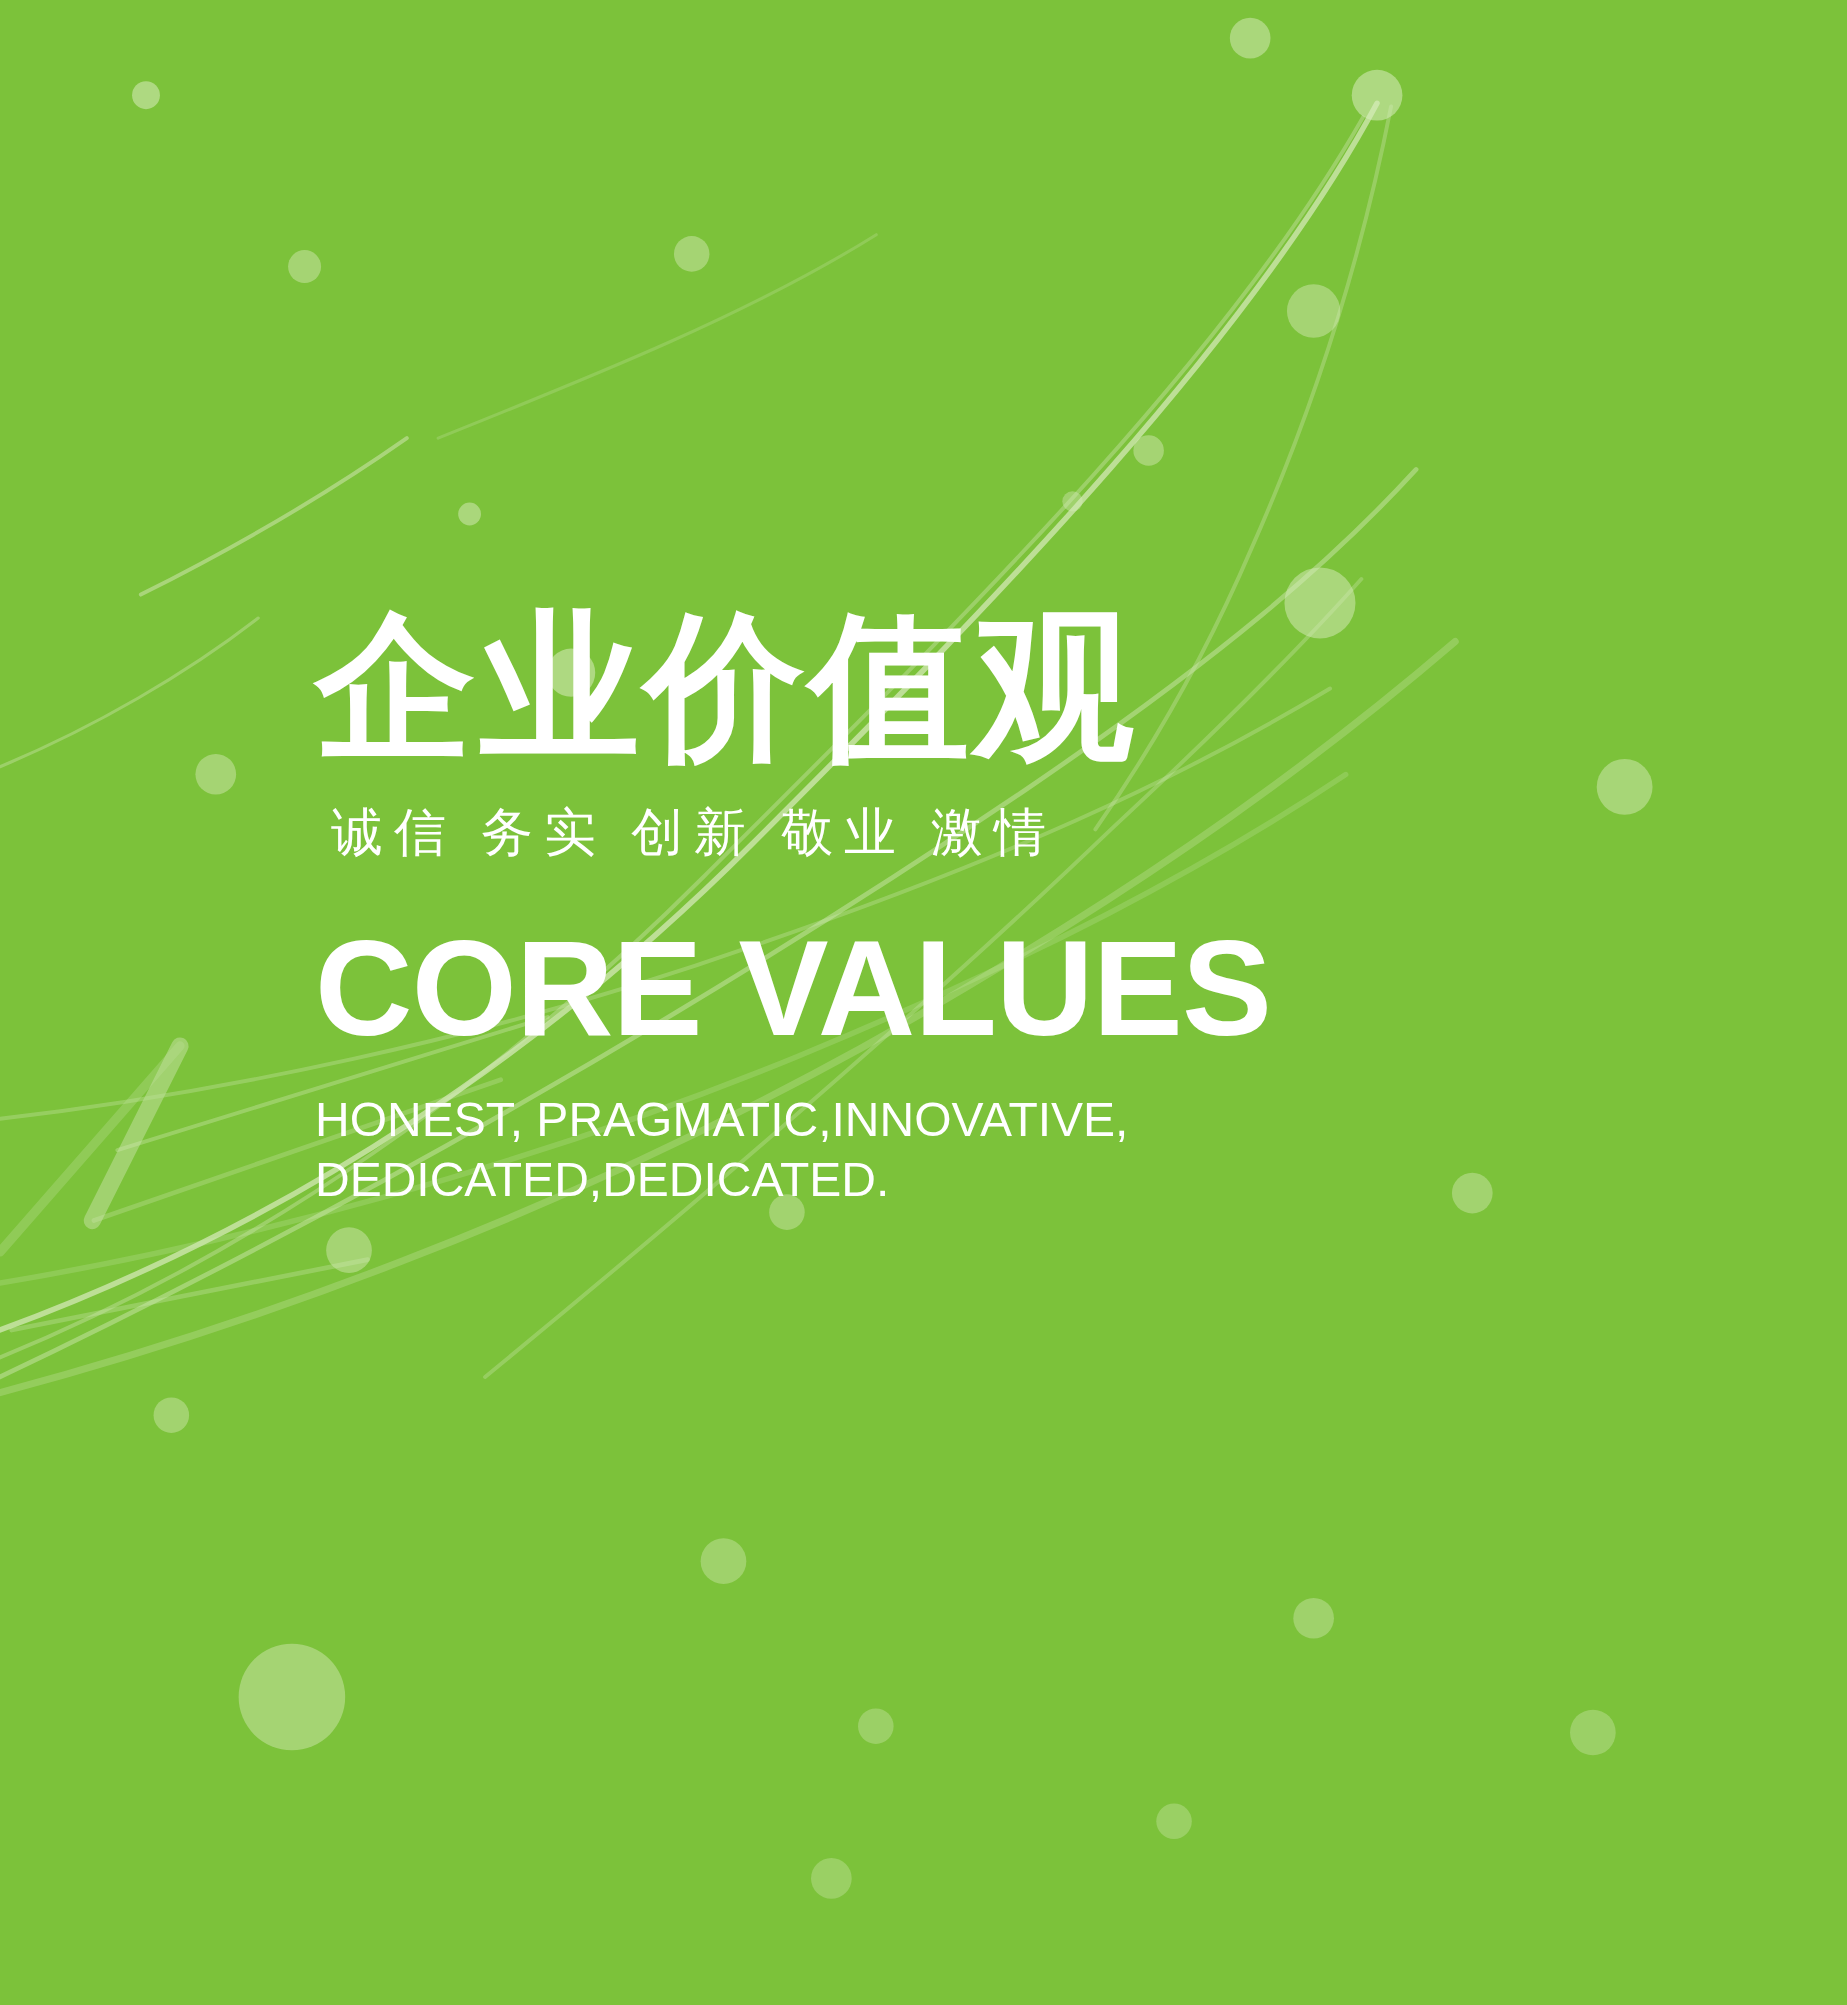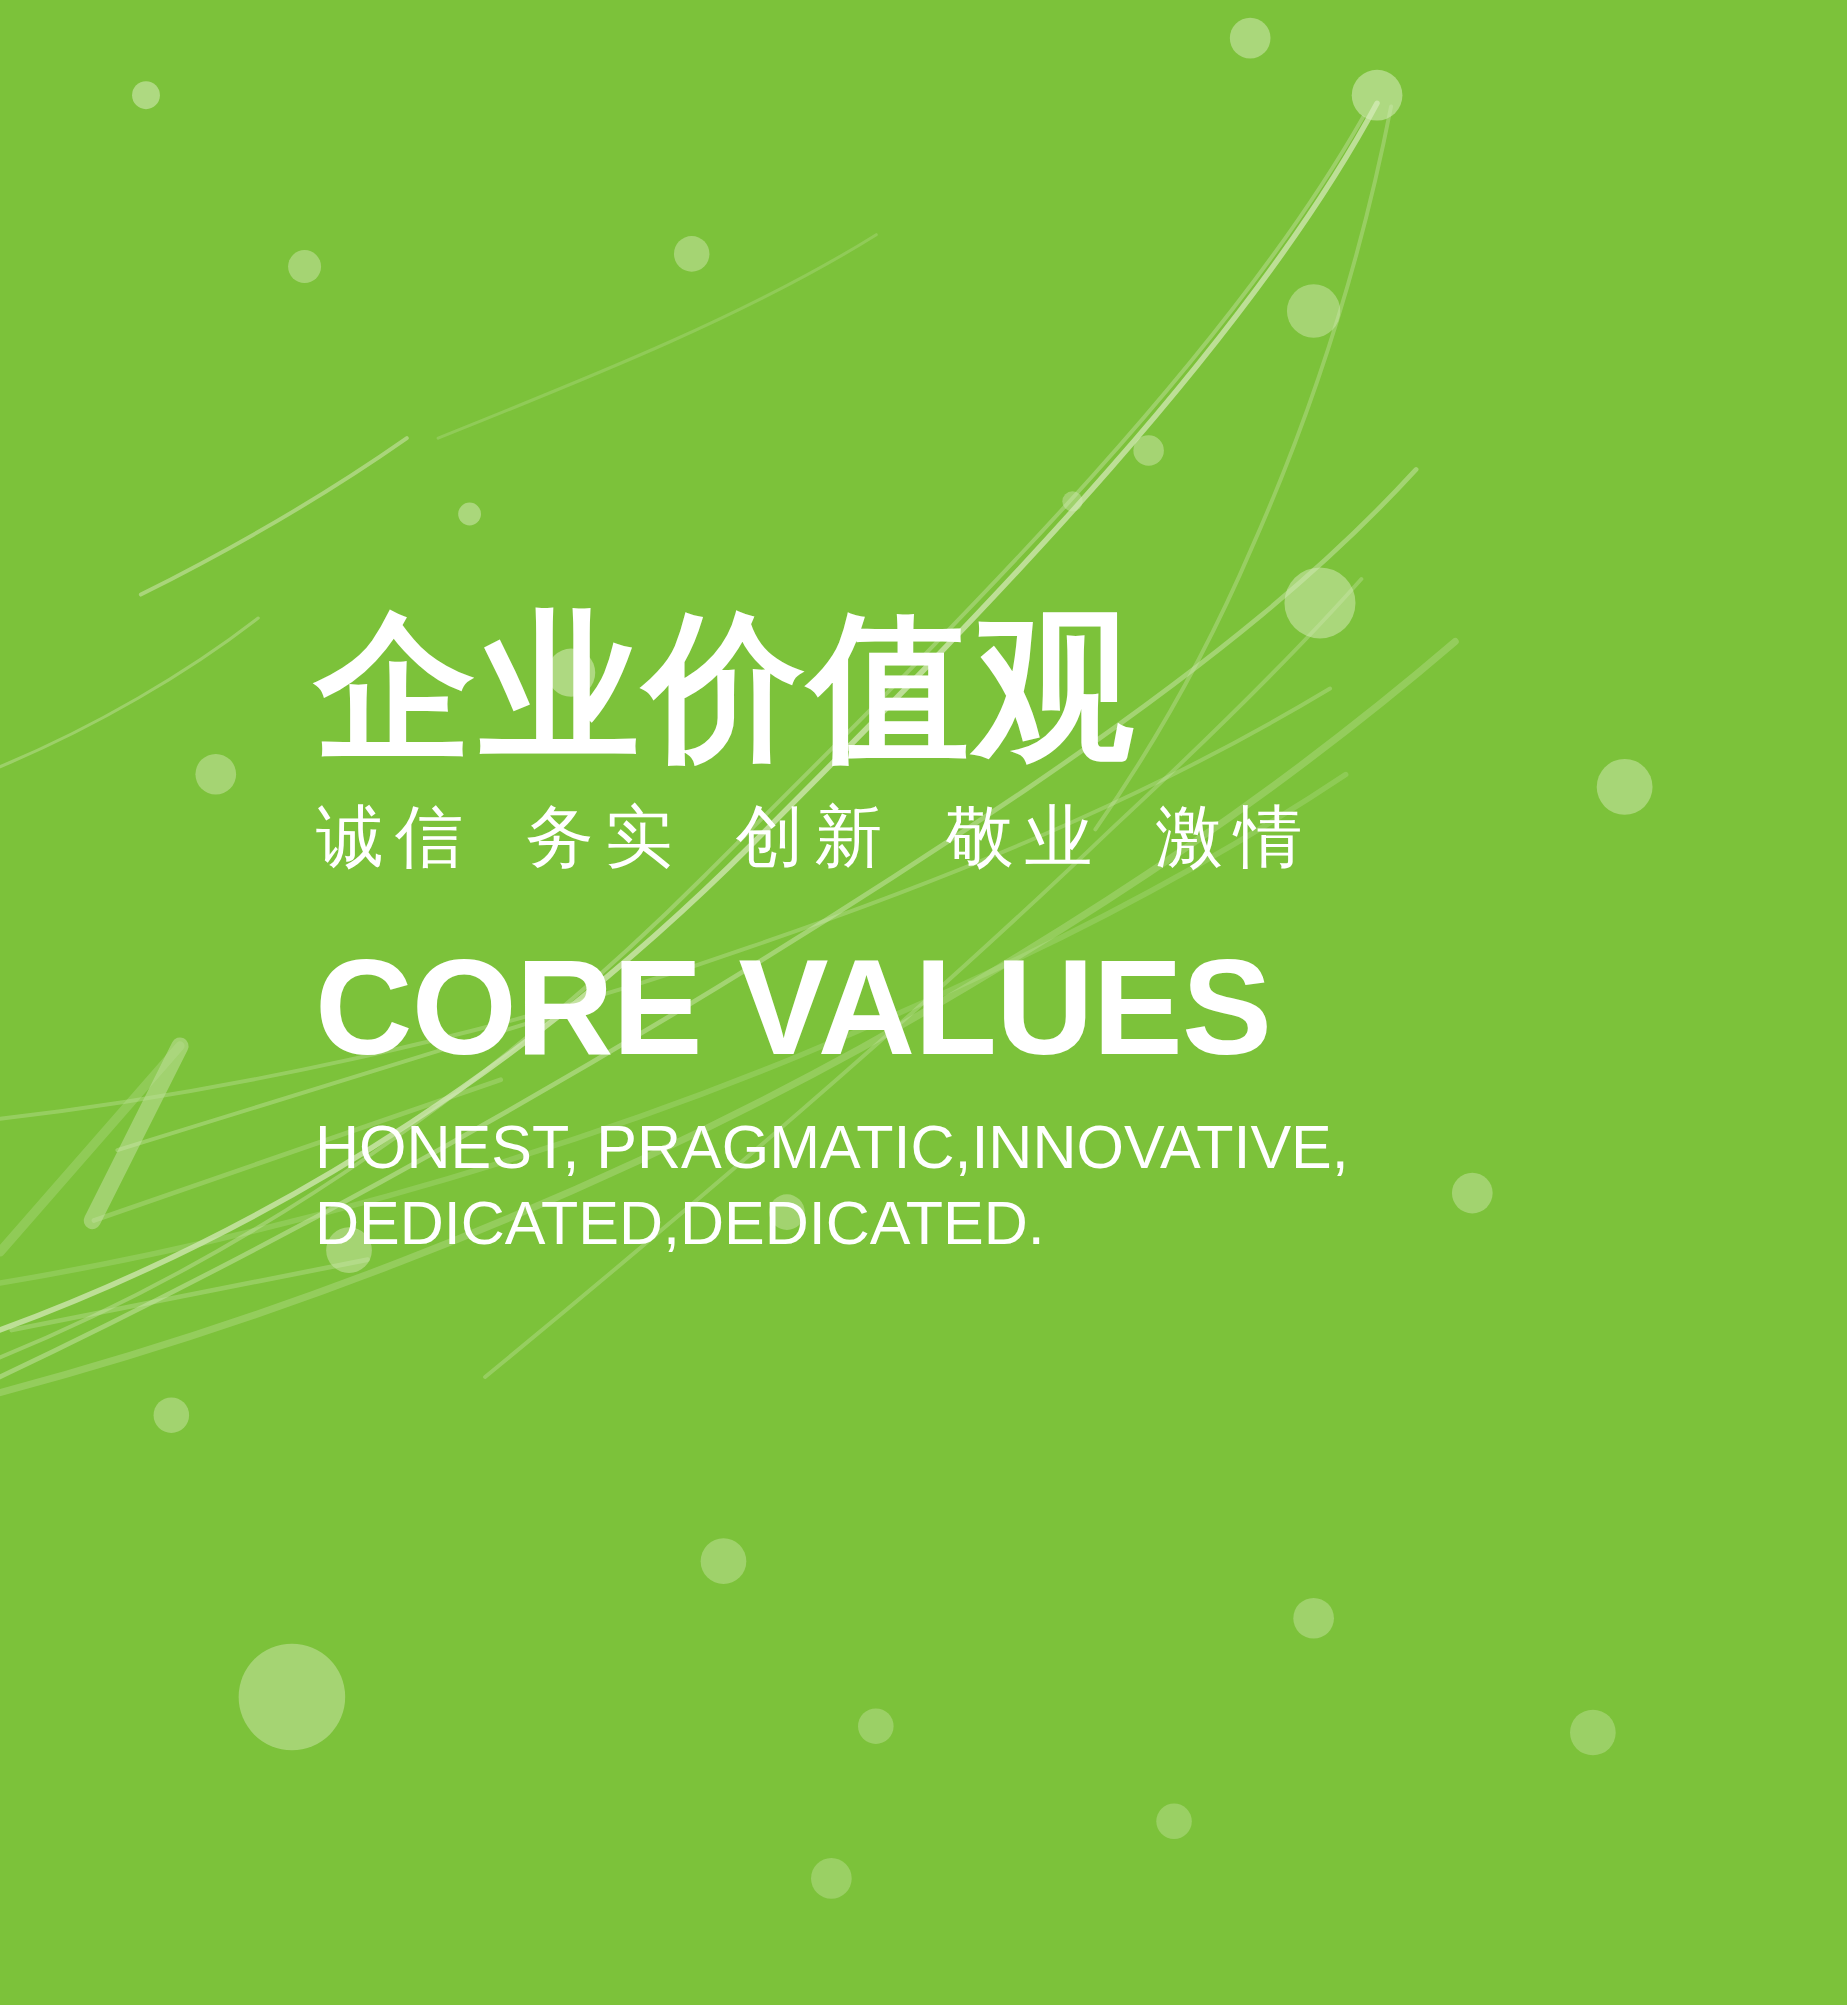--- a/index.html
+++ b/index.html
@@ -39,45 +39,45 @@
     font-weight: 700;
     font-size: 160px;
     line-height: 1.06;
     letter-spacing: 4.7px;
     color: #ffffff;
     margin: 0;
     white-space: nowrap;
   }
 
   .cn-sub {
-    font-family: Liberation Mono, monospace;
+    font-family: Liberation Serif, serif;
     font-weight: 400;
-    font-size: 68px;
+    font-size: 52px;
     line-height: 1.18;
     letter-spacing: 11px;
     color: #ffffff;
-    margin: 30px 0 0 1px;
+    margin: 30px 0 0 16px;
     white-space: nowrap;
   }
 
   .en-title {
     font-family: "Liberation Sans", "DejaVu Sans", sans-serif;
     font-weight: 700;
     font-size: 135px;
     line-height: 1.0;
     letter-spacing: -0.8px;
     color: #ffffff;
     margin: 58px 0 16px 0;
     white-space: nowrap;
   }
 
   .en-body {
     font-family: "Liberation Sans", "DejaVu Sans", sans-serif;
     font-weight: 400;
-    font-size: 61px;
+    font-size: 48px;
     line-height: 1.25;
     letter-spacing: 0px;
     color: #ffffff;
     margin: 34px 0 0 0;
   }
   .en-body-line { display: block; white-space: nowrap; }
 </style>
 </head>
 <body>
 

